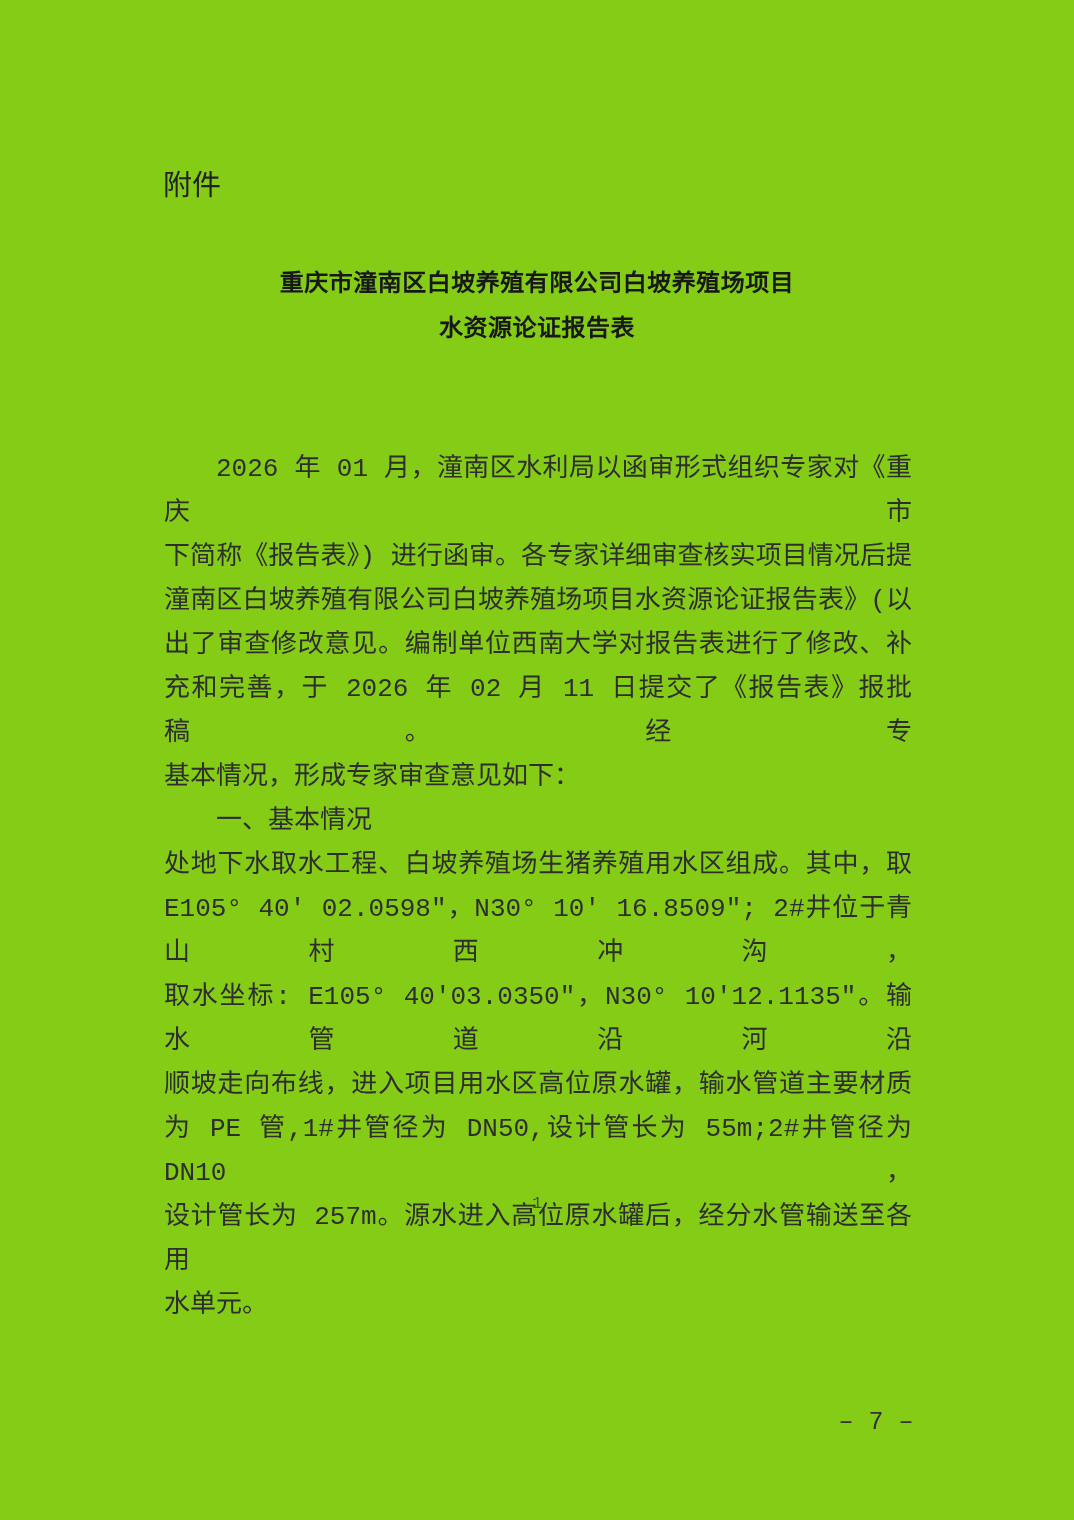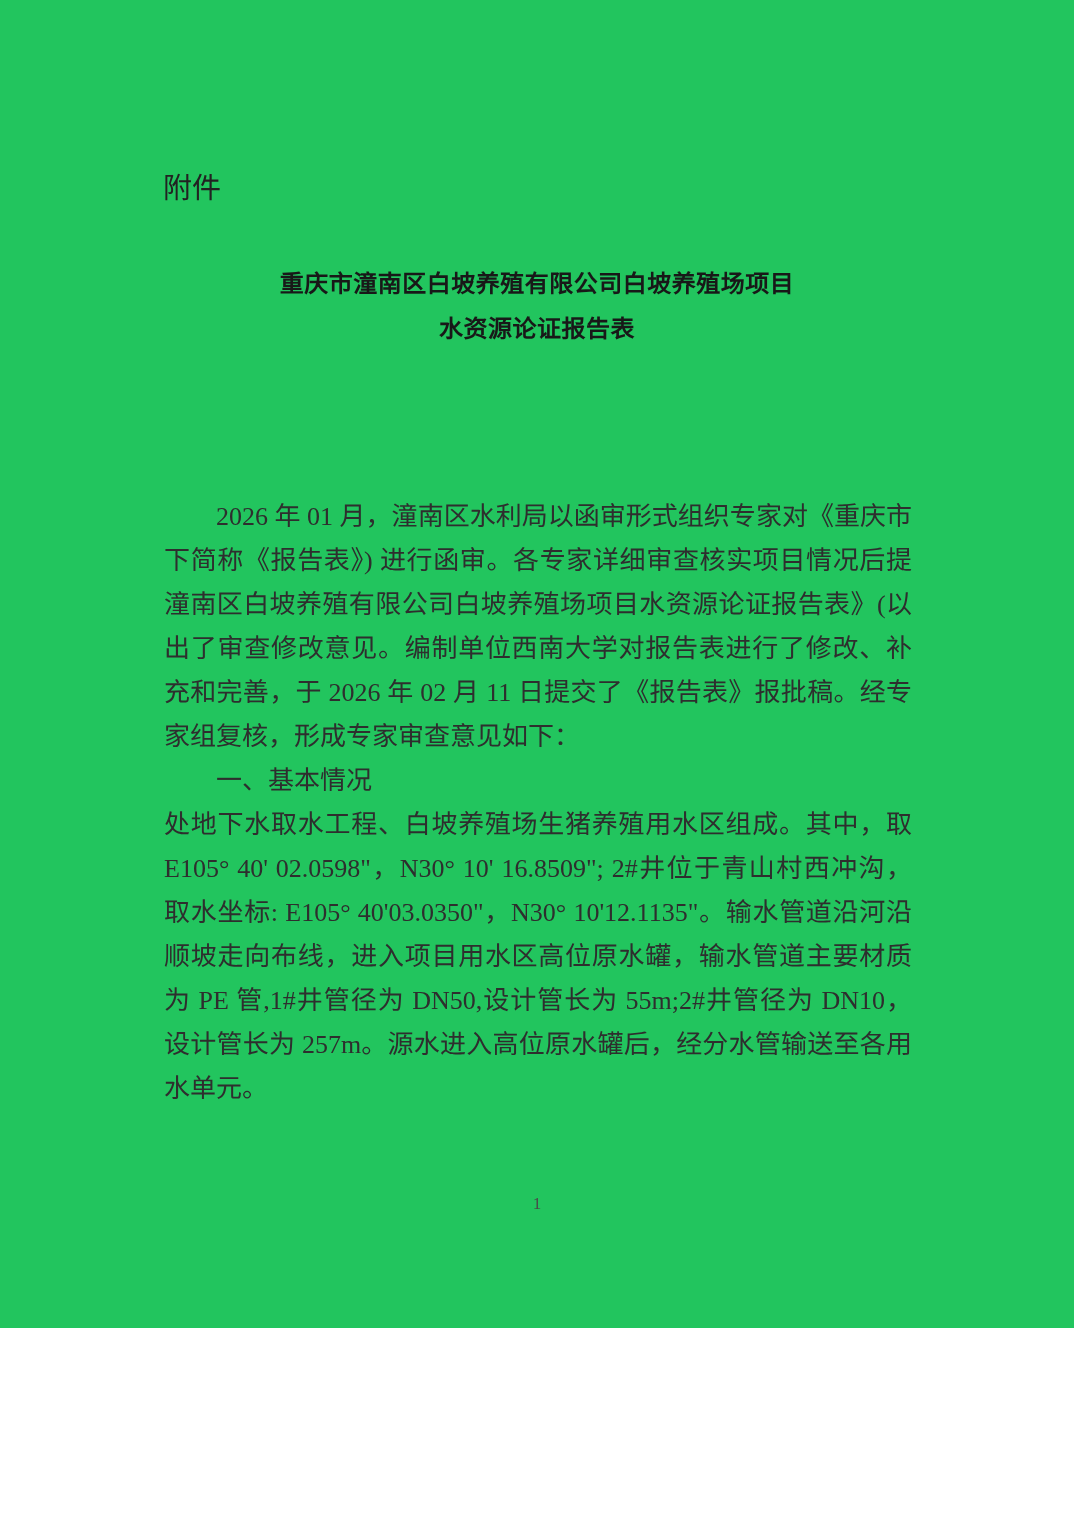--- a/index.html
+++ b/index.html
@@ -3,23 +3,23 @@
 <meta charset="utf-8">
 <style>
   html, body {
     margin: 0;
     padding: 0;
     background: #ffffff;
   }
   .page {
     position: relative;
     width: 1074px;
-    height: 1328px;
-    background: #22c55e;
-    font-family: Liberation Serif, serif;
+    height: 1520px;
+    background: #84cc16;
+    font-family: Liberation Mono, monospace;
     color: #2b2b2b;
     overflow: hidden;
   }
   .attachment-label {
     position: absolute;
     left: 163px;
     top: 168px;
     font-size: 29px;
     line-height: 40px;
     color: #222222;
@@ -40,21 +40,20 @@
     display: block;
   }
   .body-text {
     position: absolute;
     left: 164px;
     top: 447px;
     width: 748px;
     font-size: 26px;
     line-height: 44px;
     color: #2e2e2e;
-    margin-top: 48px;
   }
   .line {
     text-align: justify;
     text-align-last: justify;
   }
   .line.open {
     text-align: justify;
     text-align-last: left;
   }
   .line.indent {
@@ -99,21 +98,21 @@
   </div>
 
   <div class="body-text">
 
     <div>
       <div class="line indent">2026 年 01 月，潼南区水利局以函审形式组织专家对《重庆市</div>
       <div class="line">下简称《报告表》) 进行函审。各专家详细审查核实项目情况后提</div>
       <div class="line">潼南区白坡养殖有限公司白坡养殖场项目水资源论证报告表》(以</div>
       <div class="line">出了审查修改意见。编制单位西南大学对报告表进行了修改、补</div>
       <div class="line">充和完善，于 2026 年 02 月 11 日提交了《报告表》报批稿。经专</div>
-      <div class="line open">家组复核，形成专家审查意见如下：</div>
+      <div class="line open">基本情况，形成专家审查意见如下：</div>
     </div>
 
     <div class="line section-heading">一、基本情况</div>
 
     <div>
       <div class="line">处地下水取水工程、白坡养殖场生猪养殖用水区组成。其中，取</div>
       <div class="line">E105° 40' 02.0598"，N30° 10' 16.8509"; 2#井位于青山村西冲沟，</div>
       <div class="line">取水坐标: E105° 40'03.0350"，N30° 10'12.1135"。输水管道沿河沿</div>
       <div class="line">顺坡走向布线，进入项目用水区高位原水罐，输水管道主要材质</div>
       <div class="line">为 PE 管,1#井管径为 DN50,设计管长为 55m;2#井管径为 DN10，</div>

